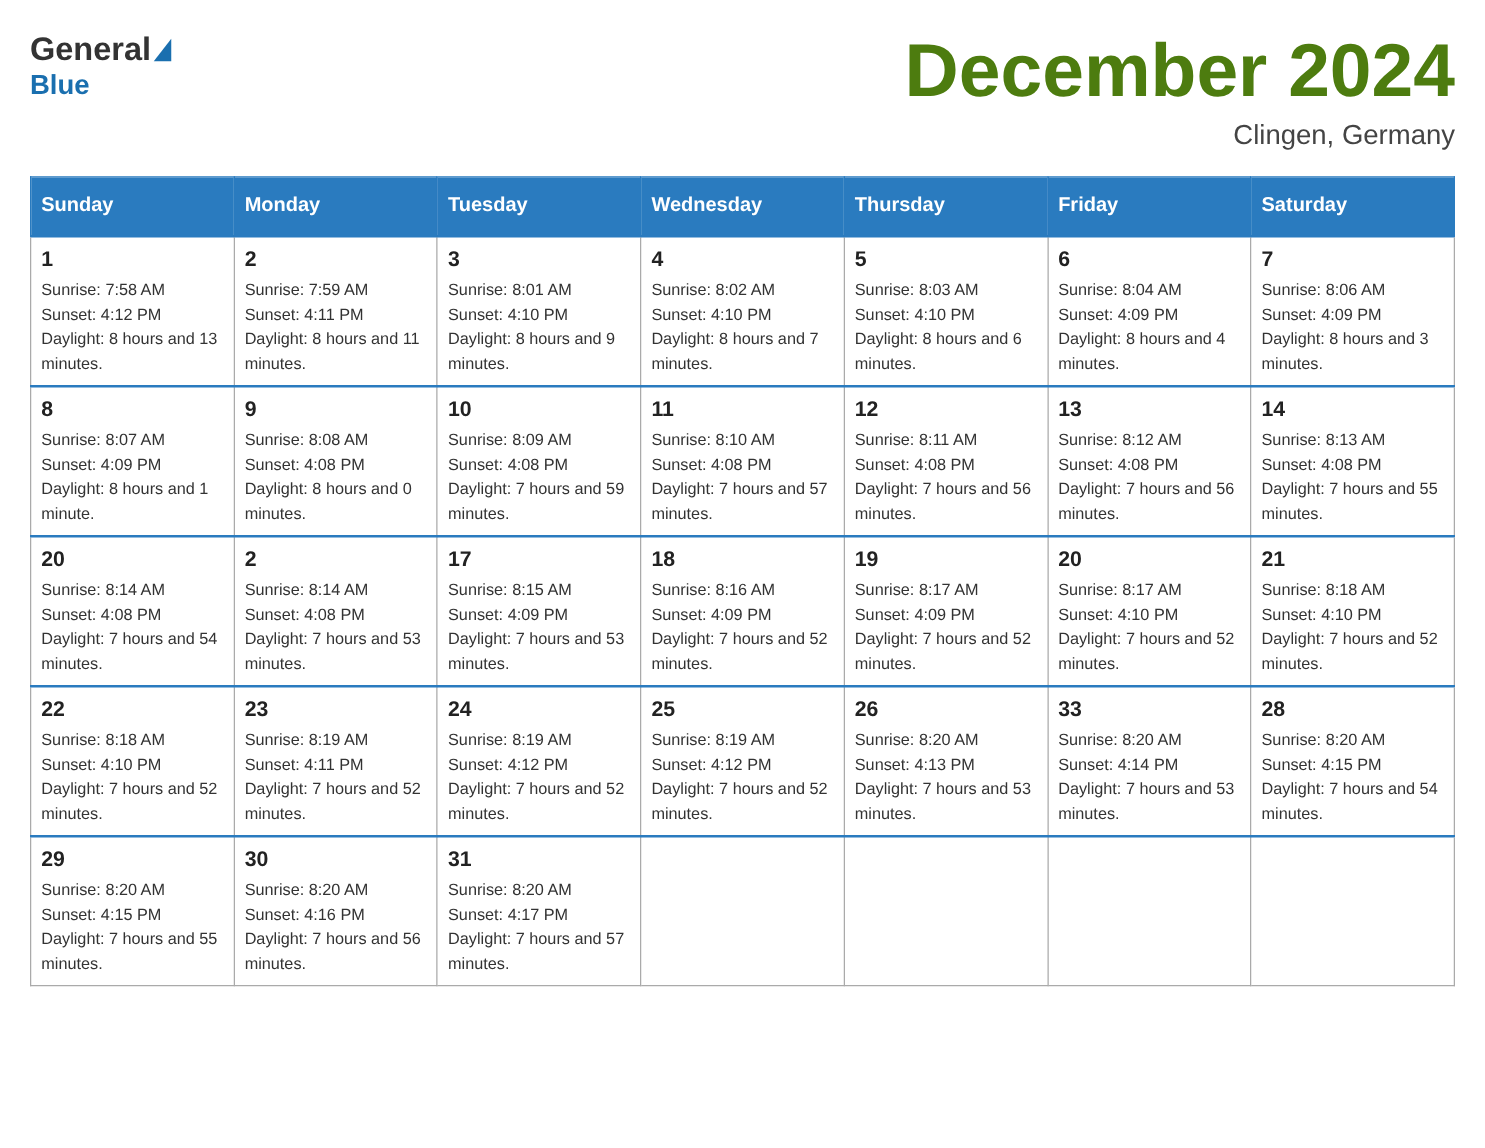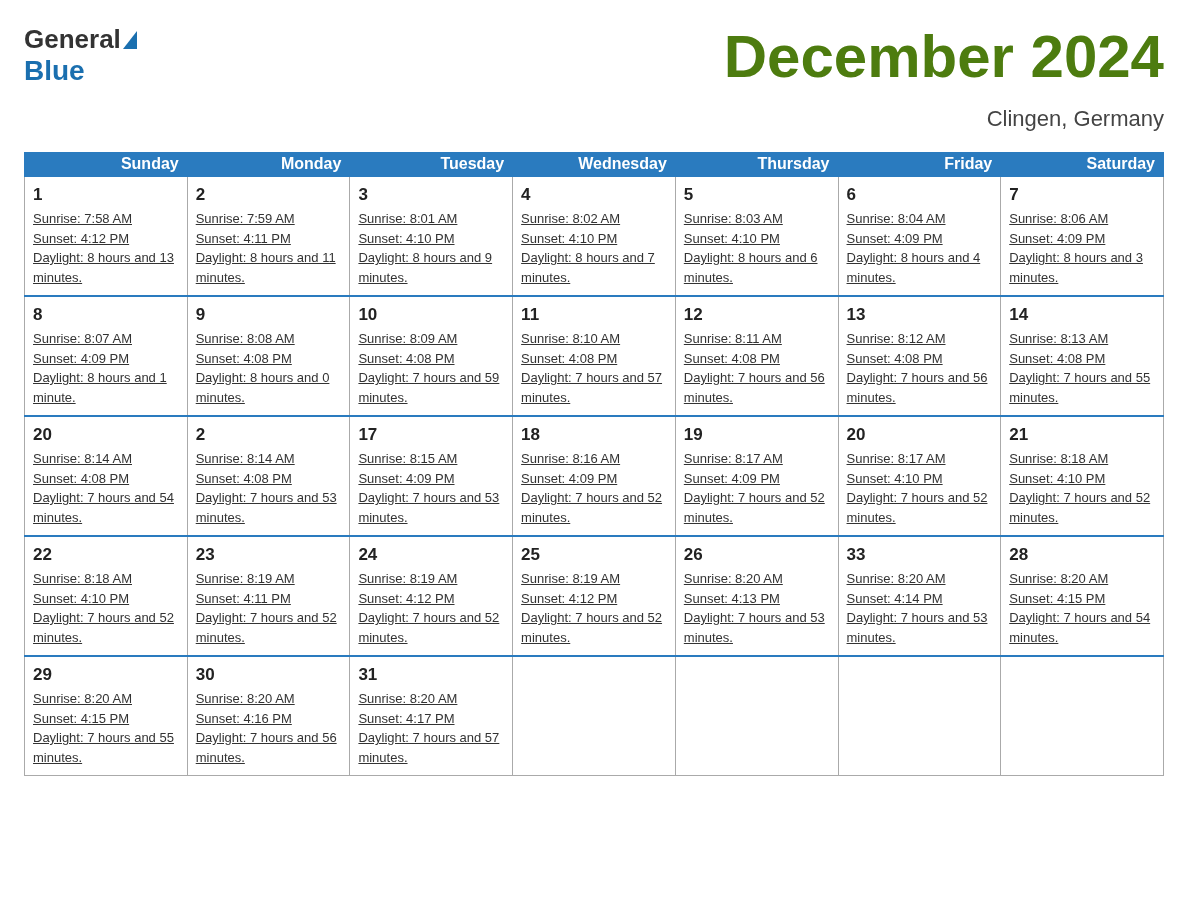--- a/index.html
+++ b/index.html
@@ -32,72 +32,71 @@
     .logo-triangle {
       width: 0;
       height: 0;
       border-left: 14px solid transparent;
       border-bottom: 18px solid #1a6faf;
       display: inline-block;
       margin: 0 2px;
     }
     .logo-blue {
       color: #1a6faf;
-      font-size: 28px;
+      font-size: 22px;
       font-weight: bold;
     }
     .title-block {
       text-align: right;
     }
     .month-title {
       font-size: 60px;
       font-weight: bold;
       color: #4d7c0f;
       line-height: 1.1;
     }
     .location {
       font-size: 22px;
       color: #444;
-      margin-top: 16px;
+      margin-top: 5px;
     }
     table {
       width: 100%;
       border-collapse: collapse;
       table-layout: fixed;
     }
     thead tr {
       background-color: #2a7bbf;
       color: #fff;
     }
     thead th {
-      padding: 2px 8px;
+      padding: 14px 8px;
       font-size: 16px;
       font-weight: bold;
-      text-align: right;
+      text-align: left;
       border: 1px solid #2a7bbf;
     }
     tbody td {
       vertical-align: top;
       padding: 8px;
       border: 1px solid #aaa;
       font-size: 13px;
       color: #333;
       height: 110px;
     }
     .day-number {
       font-size: 17px;
       font-weight: bold;
       color: #222;
       margin-bottom: 4px;
     }
     .day-info {
       font-size: 13px;
       line-height: 1.5;
       color: #333;
-      text-decoration: underline;
     }
     tbody tr {
       border-top: 2px solid #2a7bbf;
     }
     td.empty {
       background: #fff;
     }
   </style>
 </head>
 <body>

